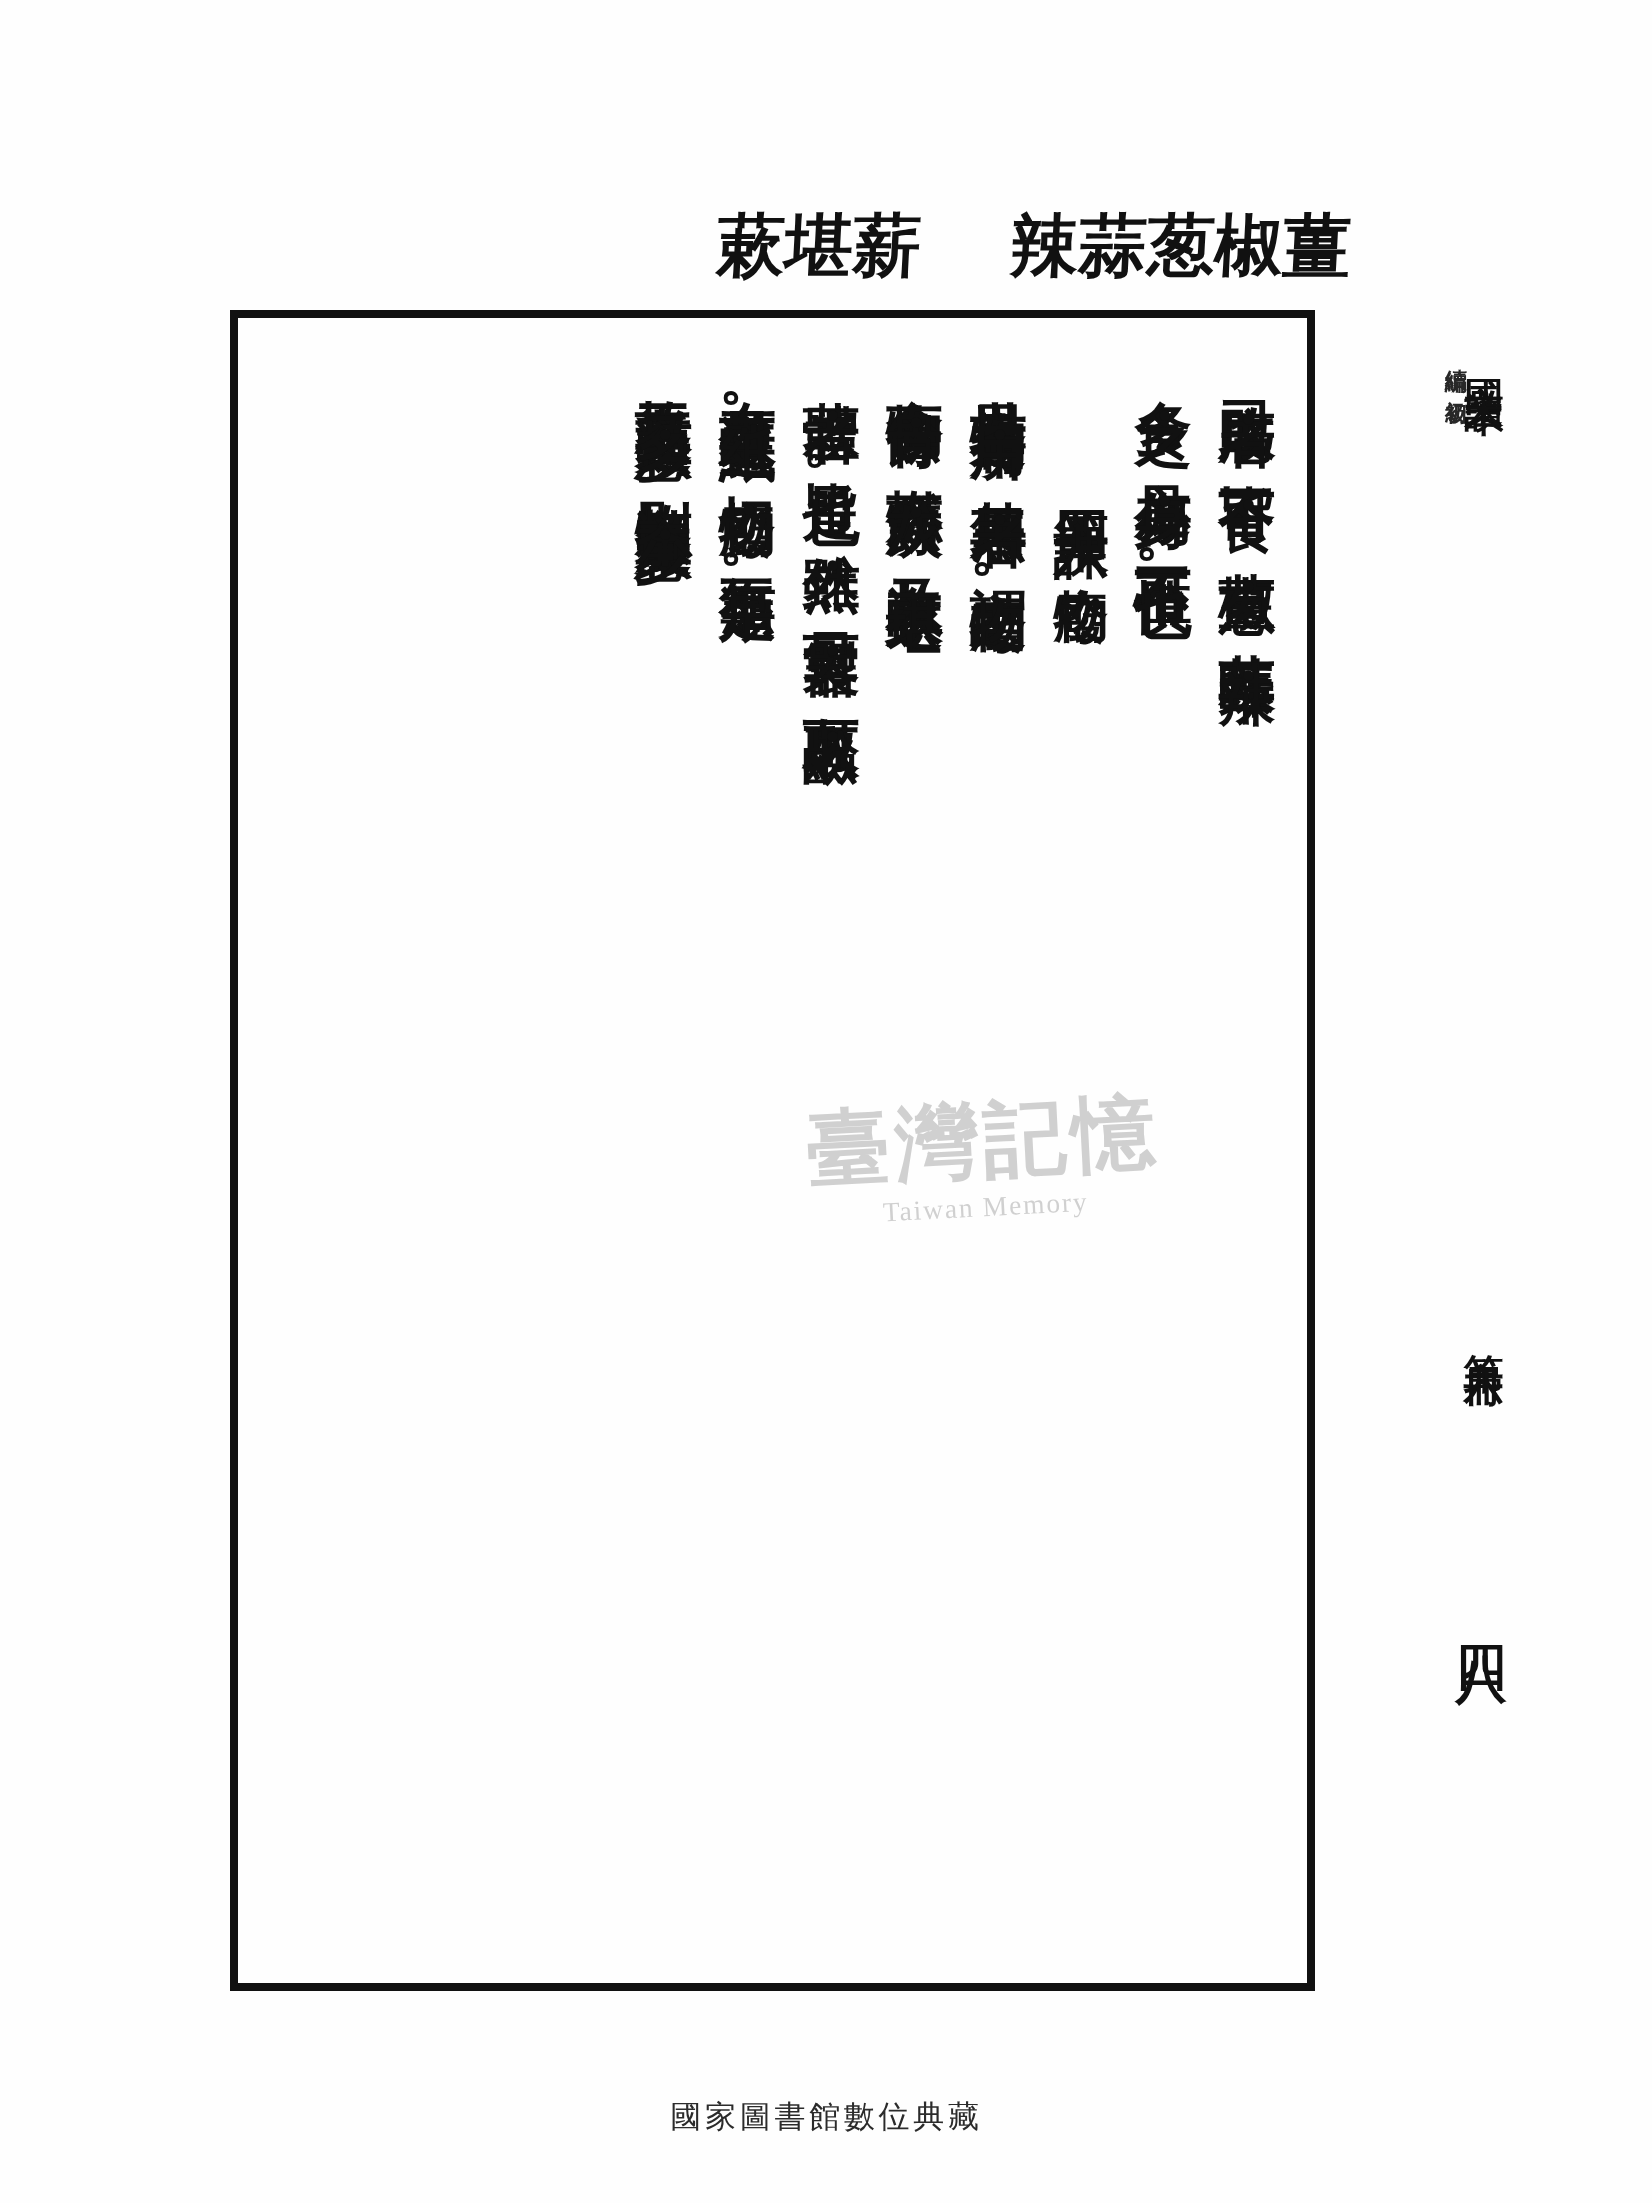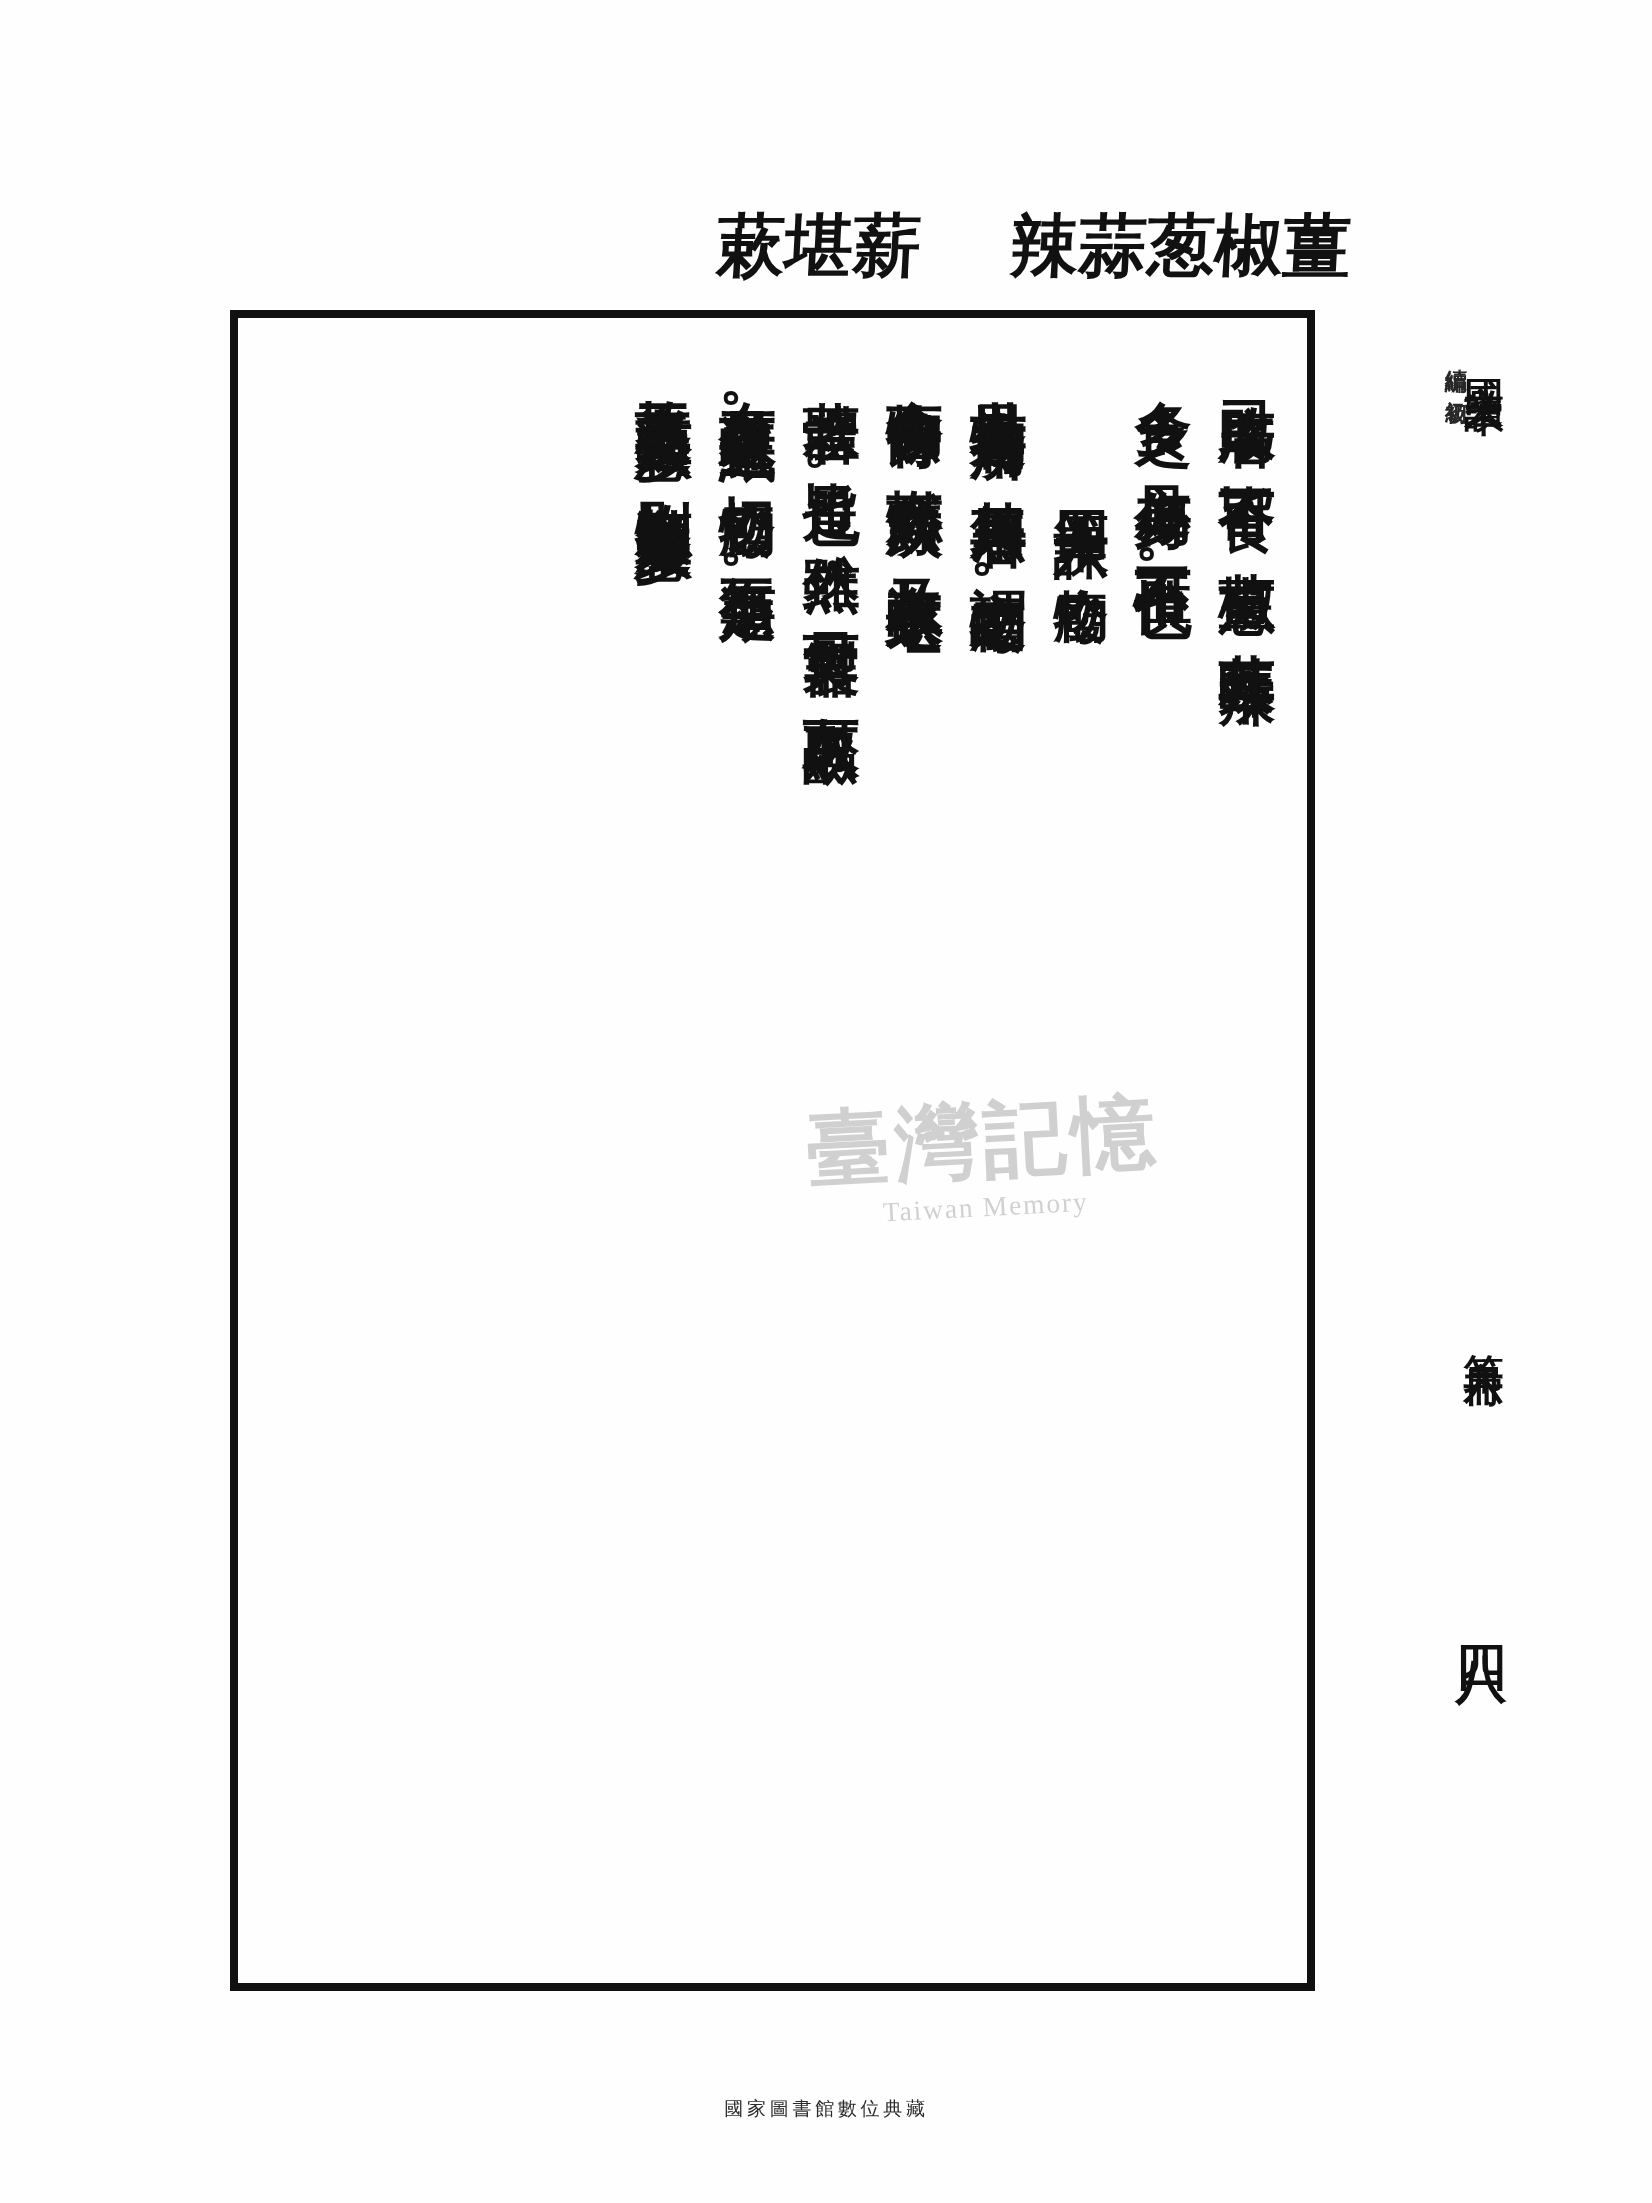--- a/index.html
+++ b/index.html
@@ -183,21 +183,21 @@
     white-space: nowrap;
   }
 
   
   #footer {
     position: absolute;
     left: 0;
     top: 2096px;
     width: 1653px;
     text-align: center;
-    font-size: 19px;
+    font-size: 31px;
     letter-spacing: 3.7px;
     color: #2b2b2b;
     font-family: "DejaVu Serif", "Liberation Serif", serif;
   }
 </style>
 </head>
 <body>
 
 <div id="scan">
 

